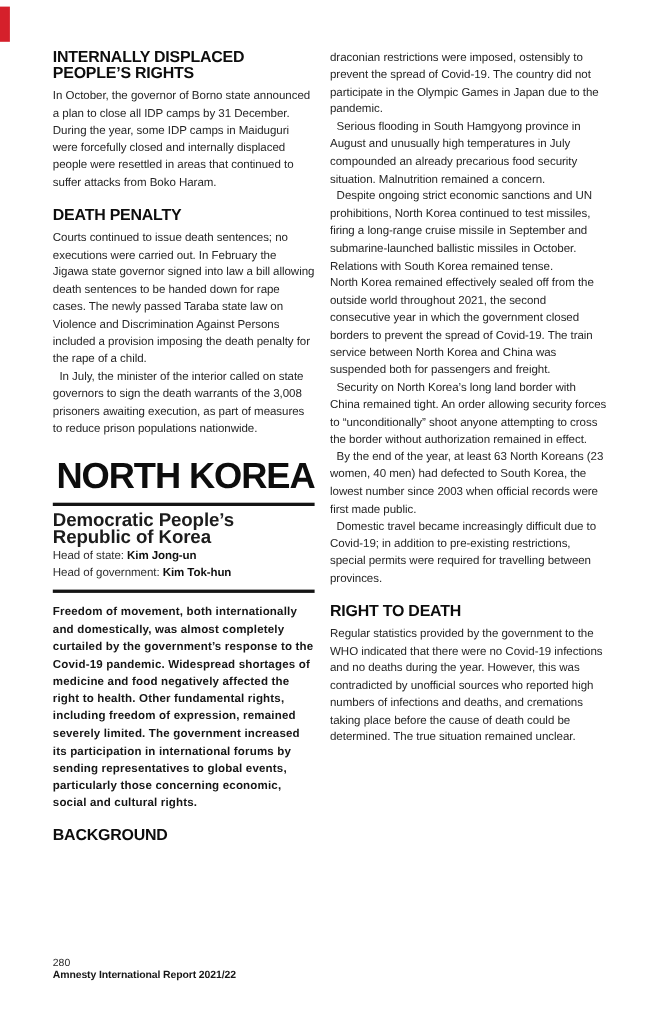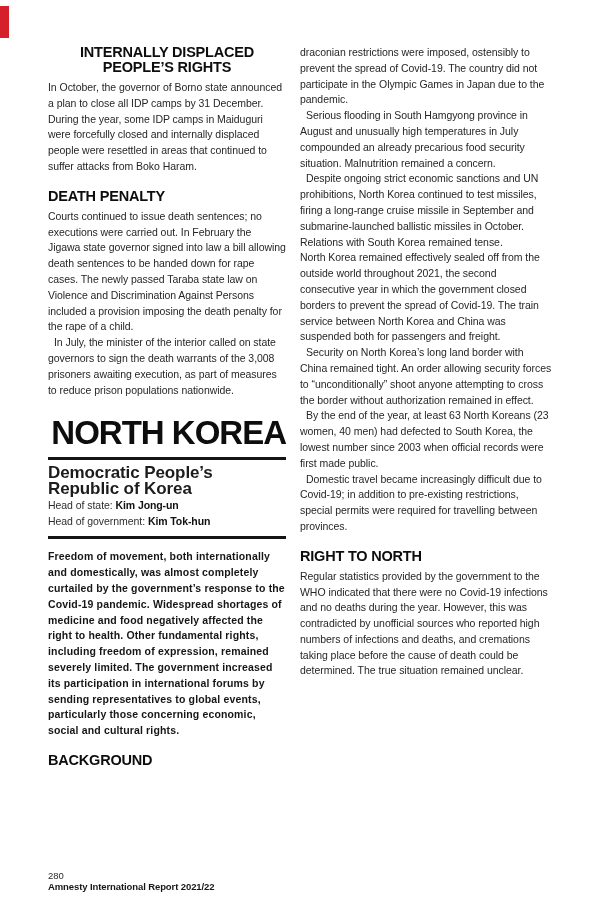--- a/index.html
+++ b/index.html
@@ -29,21 +29,21 @@
   p { margin: 0; color: #262626; }
   p.indent { text-indent: 6px; }
   h2 {
     font-size: 14.5px;
     line-height: 15px;
     font-weight: bold;
     color: #0d0d0d;
     letter-spacing: -0.2px;
     margin: 14px 0 5px 0;
   }
-  section.first h2 { margin-top: 0; text-align: center; }
+  section.first h2 { margin-top: 0; }
   .country-block { margin-top: 18px; }
   .country-title {
     font-size: 33px;
     line-height: 34px;
     font-weight: bold;
     color: #0d0d0d;
     letter-spacing: -1px;
     margin: 16px 0 7px 0;
     text-align: right;
   }
@@ -121,21 +121,21 @@
     <p class="indent">Despite ongoing strict economic sanctions and UN prohibitions, North Korea continued to test missiles, firing a long-range cruise missile in September and submarine-launched ballistic missiles in October. Relations with South Korea remained tense.</p>
 
     <section>
       <p>North Korea remained effectively sealed off from the outside world throughout 2021, the second consecutive year in which the government closed borders to prevent the spread of Covid-19. The train service between North Korea and China was suspended both for passengers and freight.</p>
       <p class="indent">Security on North Korea’s long land border with China remained tight. An order allowing security forces to “unconditionally” shoot anyone attempting to cross the border without authorization remained in effect.</p>
       <p class="indent">By the end of the year, at least 63 North Koreans (23 women, 40 men) had defected to South Korea, the lowest number since 2003 when official records were first made public.</p>
       <p class="indent">Domestic travel became increasingly difficult due to Covid-19; in addition to pre-existing restrictions, special permits were required for travelling between provinces.</p>
     </section>
 
     <section>
-      <h2>RIGHT TO NORTH</h2>
+      <h2>RIGHT TO DEATH</h2>
       <p>Regular statistics provided by the government to the WHO indicated that there were no Covid-19 infections and no deaths during the year. However, this was contradicted by unofficial sources who reported high numbers of infections and deaths, and cremations taking place before the cause of death could be determined. The true situation remained unclear.</p>
     </section>
 
   </div>
 </div>
 
 <div class="footer">
   <span>280</span>
   <span class="report-title">Amnesty International Report 2021/22</span>
 </div>

